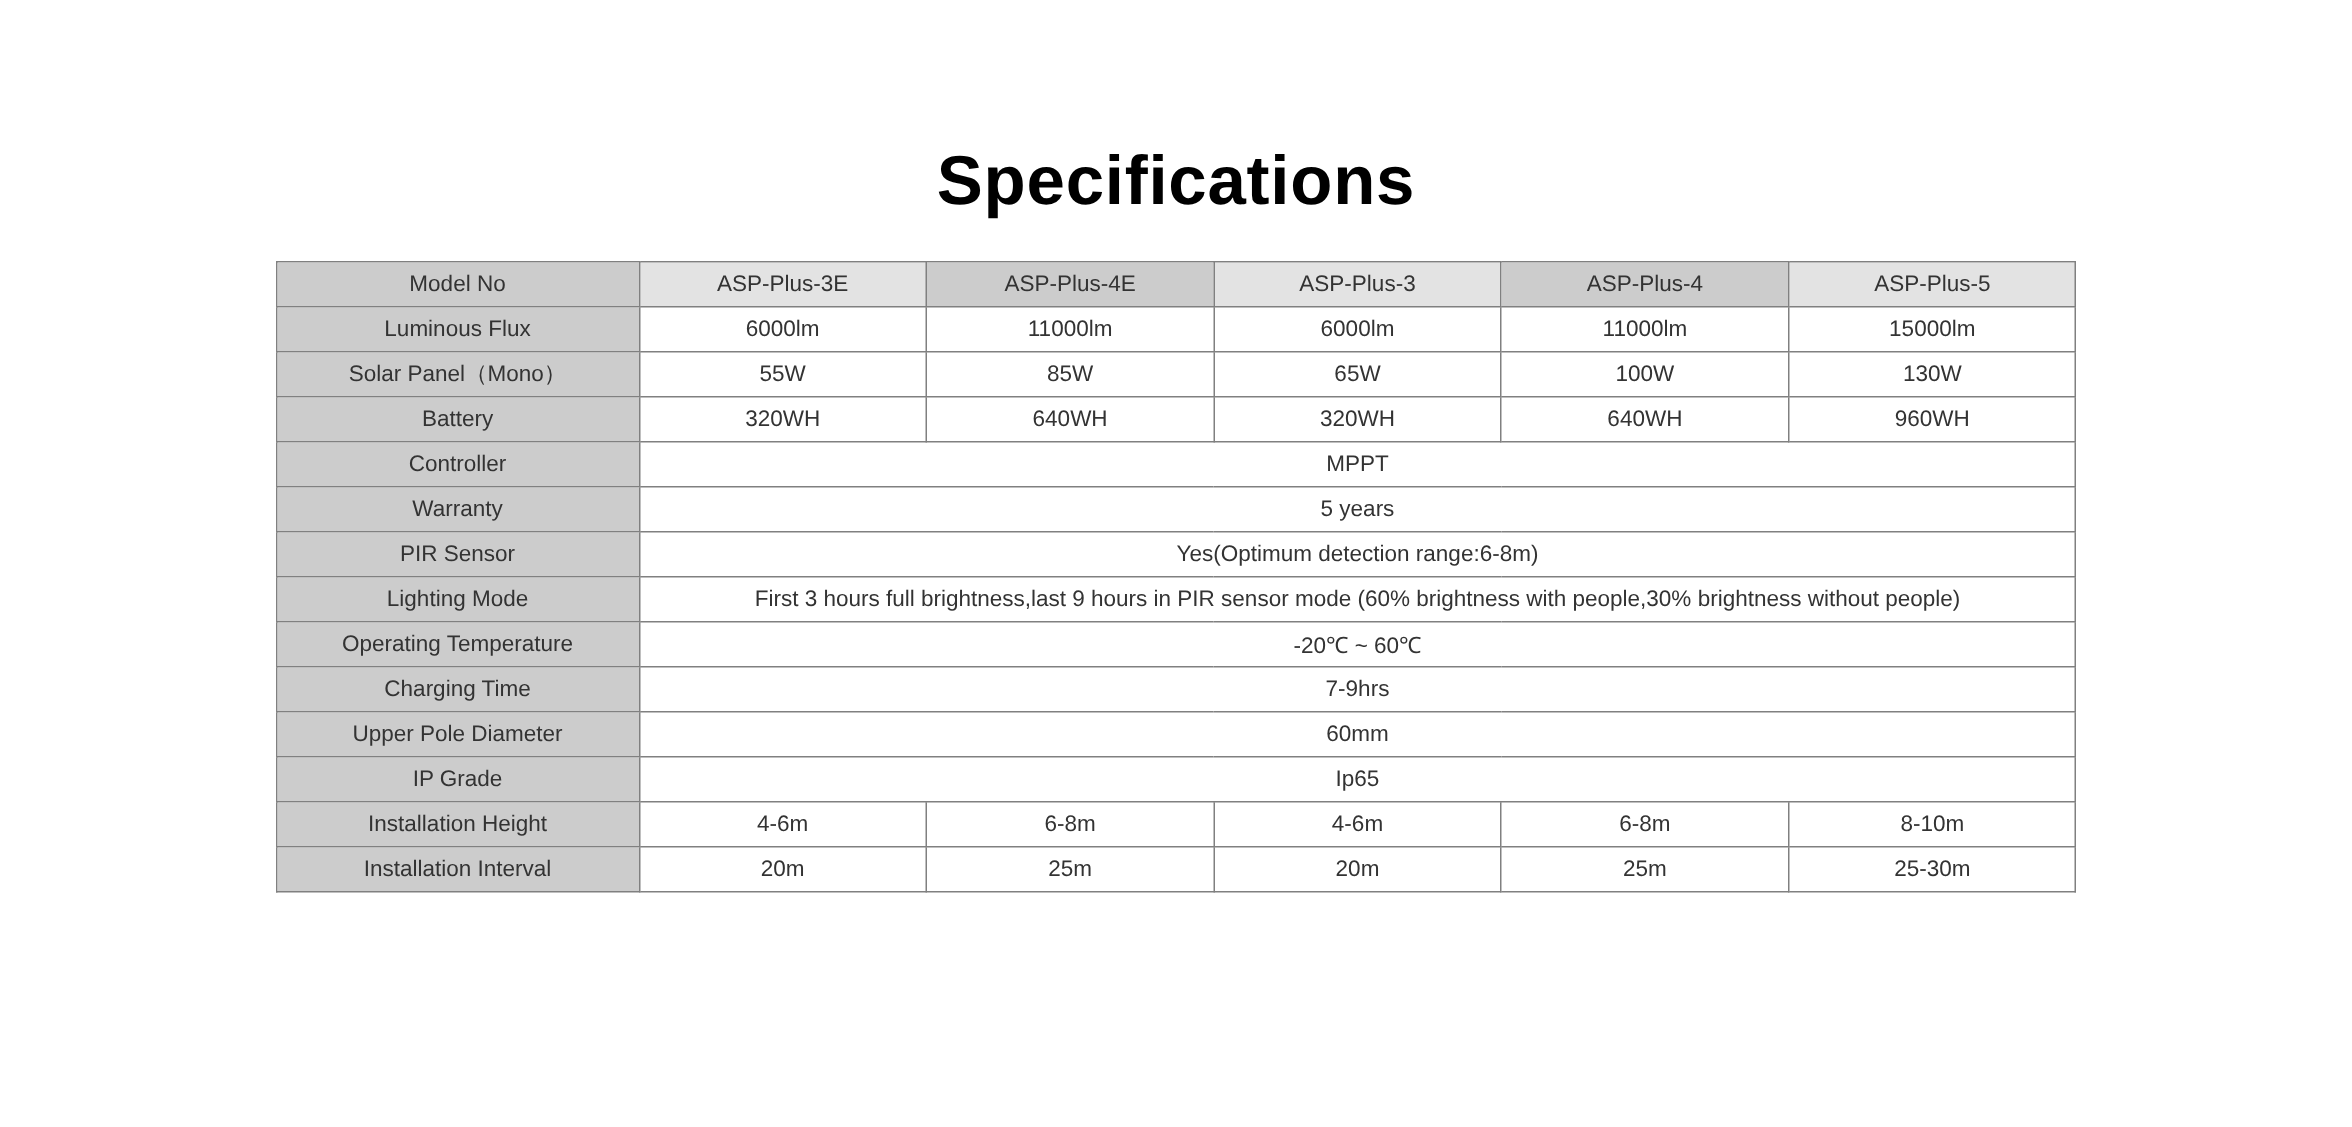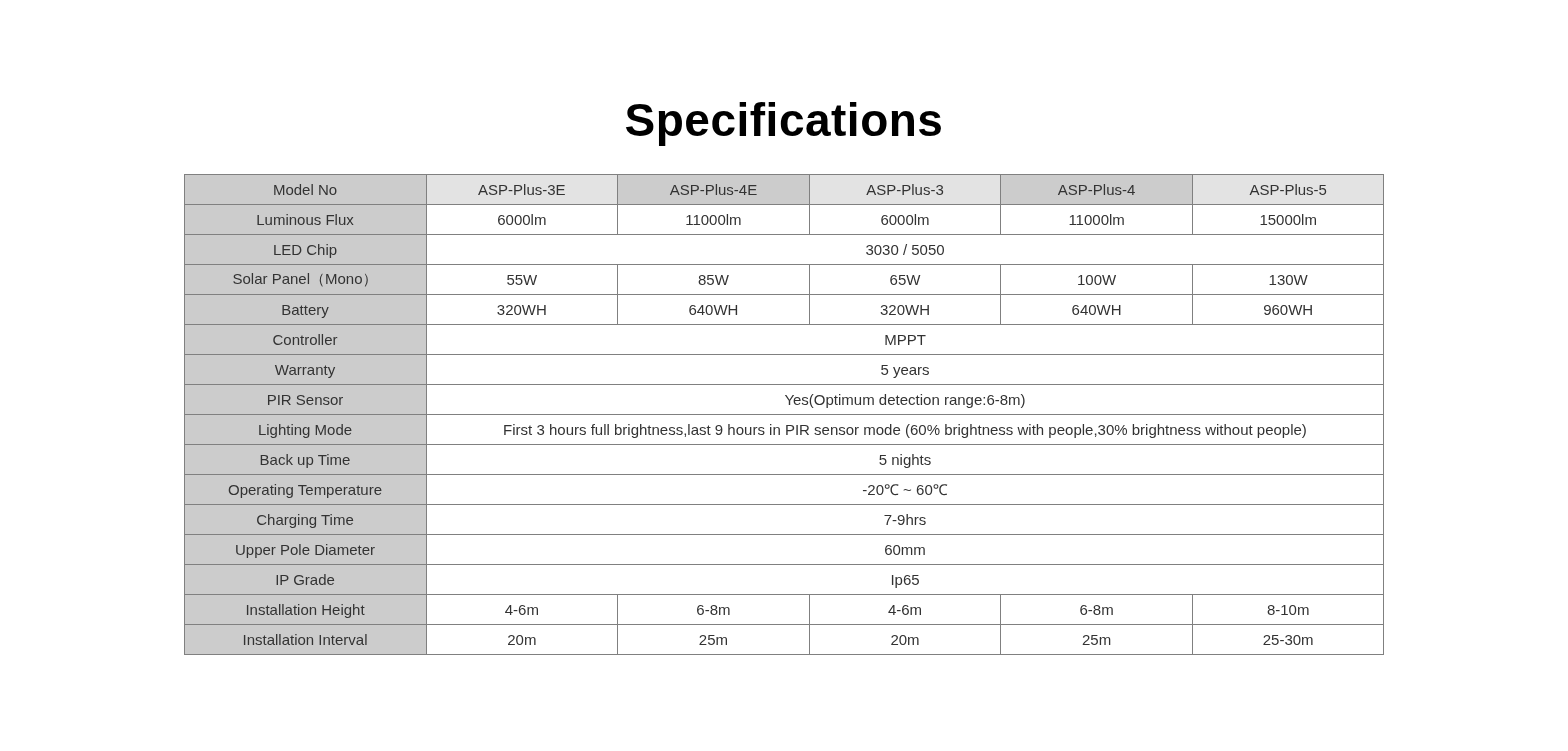--- a/index.html
+++ b/index.html
@@ -80,24 +80,20 @@
     <tbody>
         <tr>
           <th class="label-cell">Luminous Flux</th>
           <td>6000lm</td>
           <td>11000lm</td>
           <td>6000lm</td>
           <td>11000lm</td>
           <td>15000lm</td>
         </tr>
         <tr>
-          <th class="label-cell">LED Chip</th>
-          <td colspan="5">3030 / 5050</td>
-        </tr>
-        <tr>
           <th class="label-cell">Solar Panel（Mono）</th>
           <td>55W</td>
           <td>85W</td>
           <td>65W</td>
           <td>100W</td>
           <td>130W</td>
         </tr>
         <tr>
           <th class="label-cell">Battery</th>
           <td>320WH</td>
@@ -114,24 +110,20 @@
           <th class="label-cell">Warranty</th>
           <td colspan="5">5 years</td>
         </tr>
         <tr>
           <th class="label-cell">PIR Sensor</th>
           <td colspan="5">Yes(Optimum detection range:6-8m)</td>
         </tr>
         <tr>
           <th class="label-cell">Lighting Mode</th>
           <td colspan="5">First 3 hours full brightness,last 9 hours in PIR sensor mode (60% brightness with people,30% brightness without people)</td>
-        </tr>
-        <tr>
-          <th class="label-cell">Back up Time</th>
-          <td colspan="5">5 nights</td>
         </tr>
         <tr>
           <th class="label-cell">Operating Temperature</th>
           <td colspan="5">-20℃ ~ 60℃</td>
         </tr>
         <tr>
           <th class="label-cell">Charging Time</th>
           <td colspan="5">7-9hrs</td>
         </tr>
         <tr>

